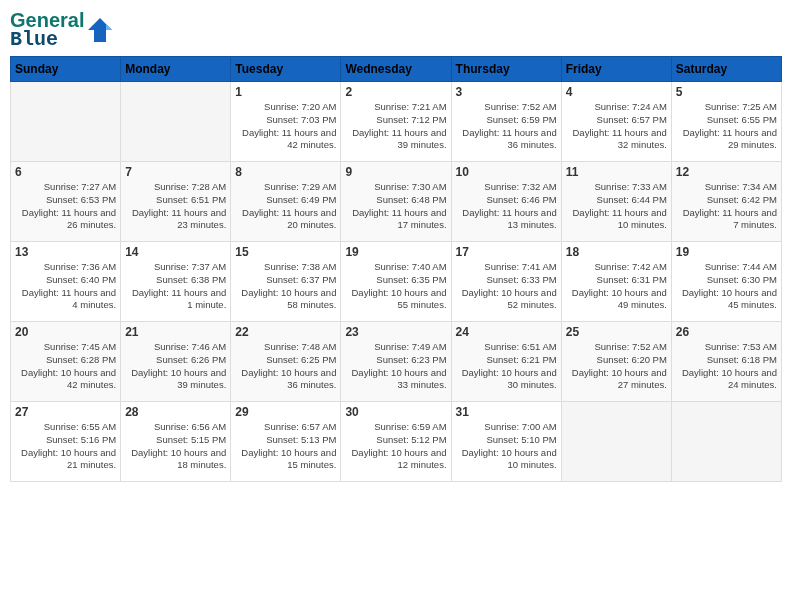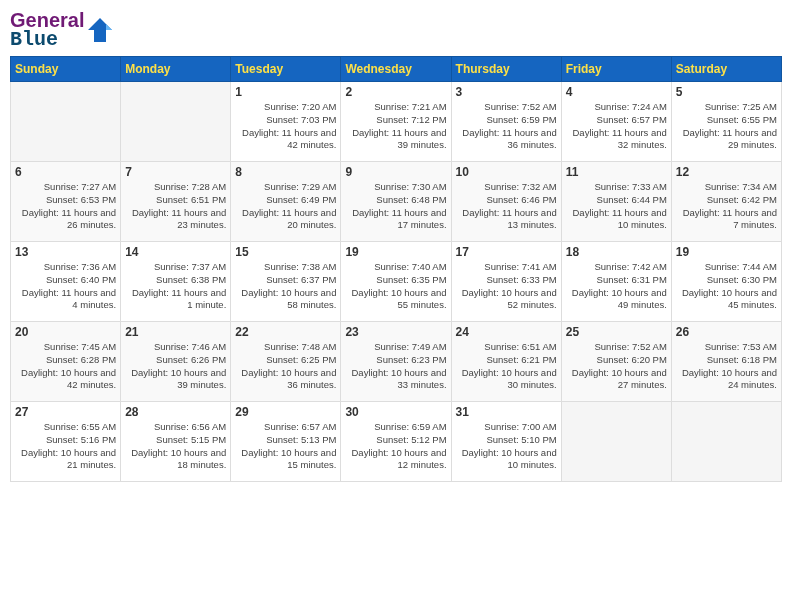--- a/index.html
+++ b/index.html
@@ -33,21 +33,21 @@
       font-size: 15px;
       color: #555;
     }
     .calendar {
       width: 100%;
       border-collapse: collapse;
       border: 1px solid #ccc;
     }
     .calendar th {
       background: #1565c0;
-      color: #fde047;
+      color: #000000;
       font-size: 12px;
       font-weight: bold;
       padding: 5px 4px;
       text-align: left;
       border: 1px solid #1155a0;
     }
     .calendar td {
       vertical-align: top;
       border: 1px solid #ddd;
       padding: 3px 4px;
@@ -77,21 +77,21 @@
       text-align: right;
     }
   </style>
 </head>
 <body>
 
 <div class="header">
   <div class="logo">
   <div style="display:flex;align-items:center;gap:0;">
     <div style="display:flex;flex-direction:column;line-height:1;">
-      <span style="font-size:20px;font-weight:bold;color:#701a75;">General</span>
+      <span style="font-size:20px;font-weight:bold;color:#0f766e;">General</span>
       <span style="font-size:20px;font-weight:bold;color:#0c4a6e;font-family:Liberation Mono, monospace;">Blue</span>
     </div>
     <svg width="28" height="28" viewBox="0 0 28 28" style="margin-left:2px;">
       <polygon points="14,2 26,14 20,14 20,26 8,26 8,14 2,14" fill="#1565c0"></polygon>
       <polygon points="20,8 26,14 20,14" fill="#64b5f6"></polygon>
     </svg>
   </div>
 </div>
   <div class="title-section">
     <div class="month-title"></div>

